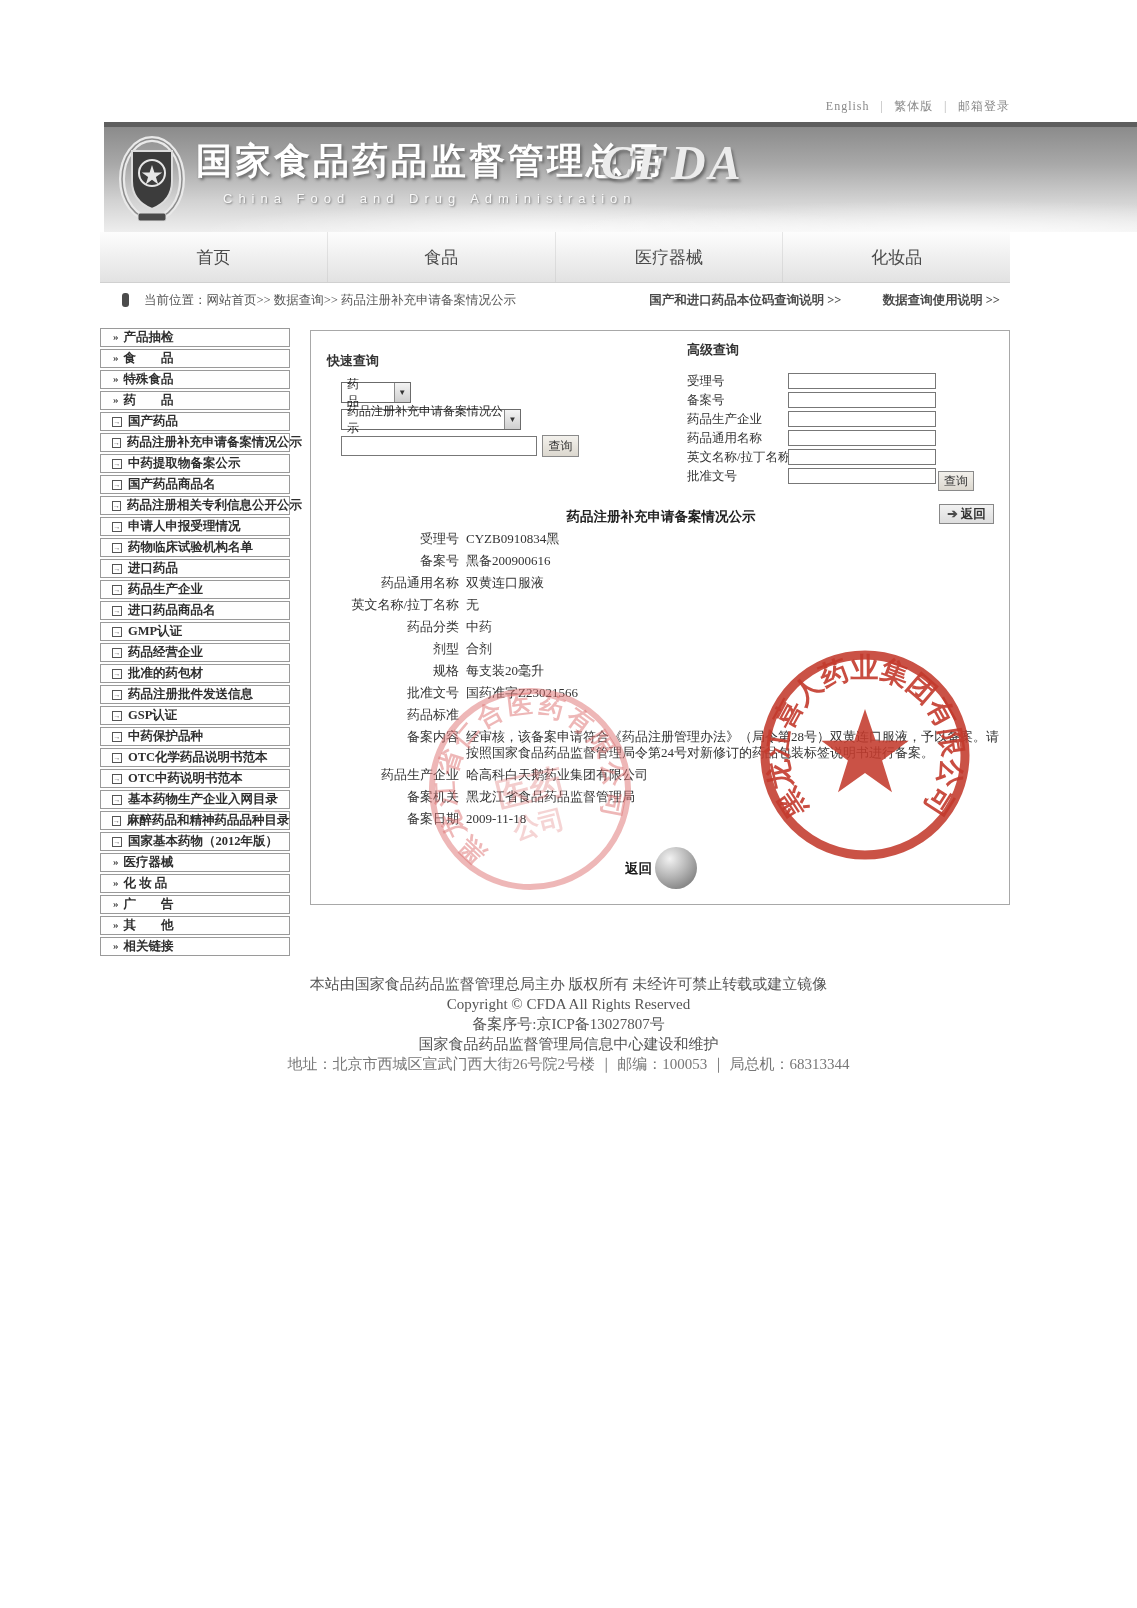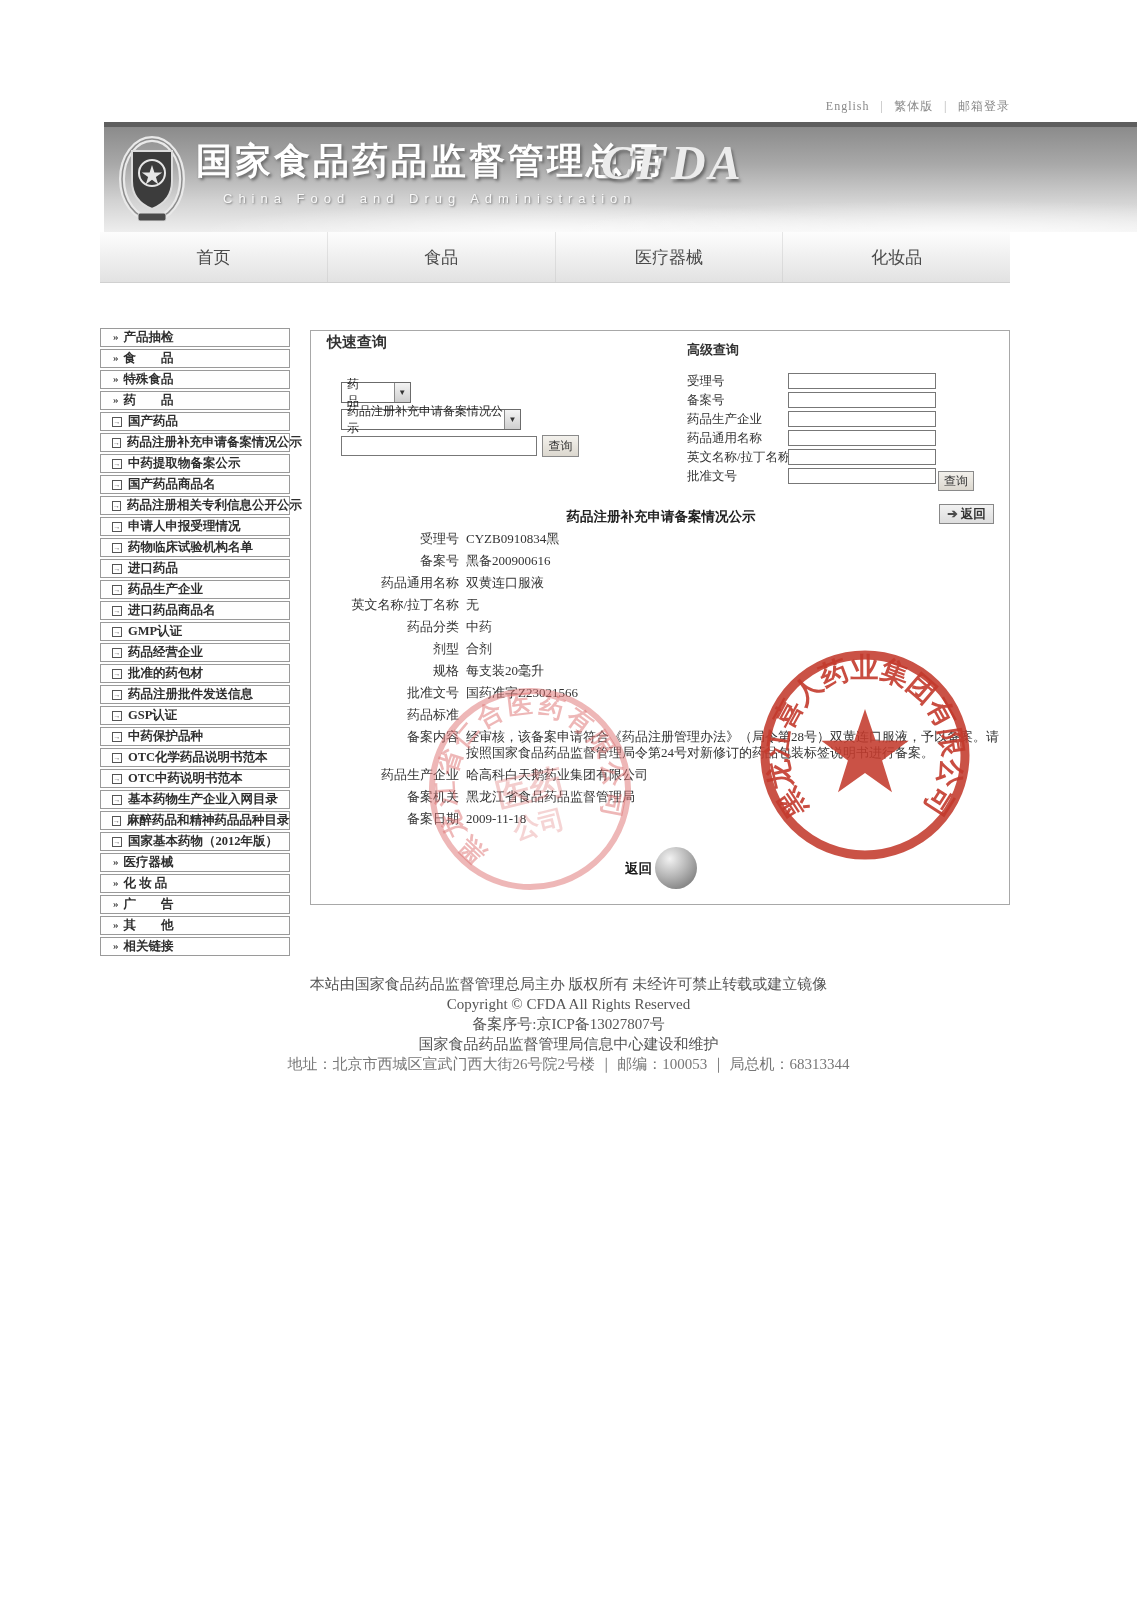--- a/index.html
+++ b/index.html
@@ -48,21 +48,21 @@
     background:#fff; cursor:pointer; font-size:12.5px; font-weight:bold; color:#2e2e2e; }
   .side-item .ic-cat { display:none; color:#444; font-size:11px; margin:0 5px 4px 12px; }
   .side-item .ic-sub { display:none; width:10px; height:10px; border:1px solid #555; margin:0 6px 0 11px;
     font-style:normal; font-size:7px; line-height:8px; text-align:center; color:#555; }
   .side-item.cat .ic-cat { display:inline-block; }
   .side-item.sub .ic-sub { display:inline-block; }
   .side-label { white-space:nowrap; }
 
   
   .panel { position:absolute; left:310px; top:330px; width:700px; height:575px; border:1px solid #a8a8a8; background:#fff; }
-  .qq-title { position:absolute; left:16px; top:2px; font-size:15px; font-weight:bold; color:#333; }
+  .qq-title { position:absolute; left:16px; top:21px; font-size:13px; font-weight:bold; color:#333; }
   .aq-title { position:absolute; left:376px; top:10px; font-size:13px; font-weight:bold; color:#333; }
 
   .sel { position:absolute; height:21px; border:1px solid #6b6b6b; background:#fff; display:flex;
     align-items:center; cursor:pointer; font-size:12px; color:#222; padding-left:5px; }
   .sel .dd { margin-left:auto; width:17px; height:100%; background:linear-gradient(#f4f4f4,#cfcfcf);
     border-left:1px solid #8a8a8a; font-size:8px; color:#333; display:flex; align-items:center; justify-content:center; font-style:normal; }
   .sel1 { left:30px; top:51px; width:70px; }
   .sel2 { left:30px; top:78px; width:180px; }
   .qq-input { position:absolute; left:30px; top:105px; width:196px; height:20px; border:1px solid #777; background:#fff; }
   .btn { border:1px solid #8a8a8a; background:linear-gradient(#f3f1ec,#dcd8cf); font-size:12px; color:#333;
@@ -131,20 +131,28 @@
       <a class="nav-item">首页</a>
 
       <a class="nav-item">食品</a>
 
 
       <a class="nav-item">医疗器械</a>
 
       <a class="nav-item">化妆品</a>
     </nav>
 
+  <div class="crumb">
+    <span class="loc-icon"></span>
+    <span class="crumb-text">当前位置：网站首页&gt;&gt; 数据查询&gt;&gt; 药品注册补充申请备案情况公示</span>
+    <span class="crumb-links">
+      <a>国产和进口药品本位码查询说明 &gt;&gt;</a>
+      <a>数据查询使用说明 &gt;&gt;</a>
+    </span>
+  </div>
 
   <div class="sidebar">
 
       <div class="side-item cat">
         <span class="ic-cat">»</span>
 
         <span class="side-label">产品抽检</span>
       </div>
 
       <div class="side-item cat">

